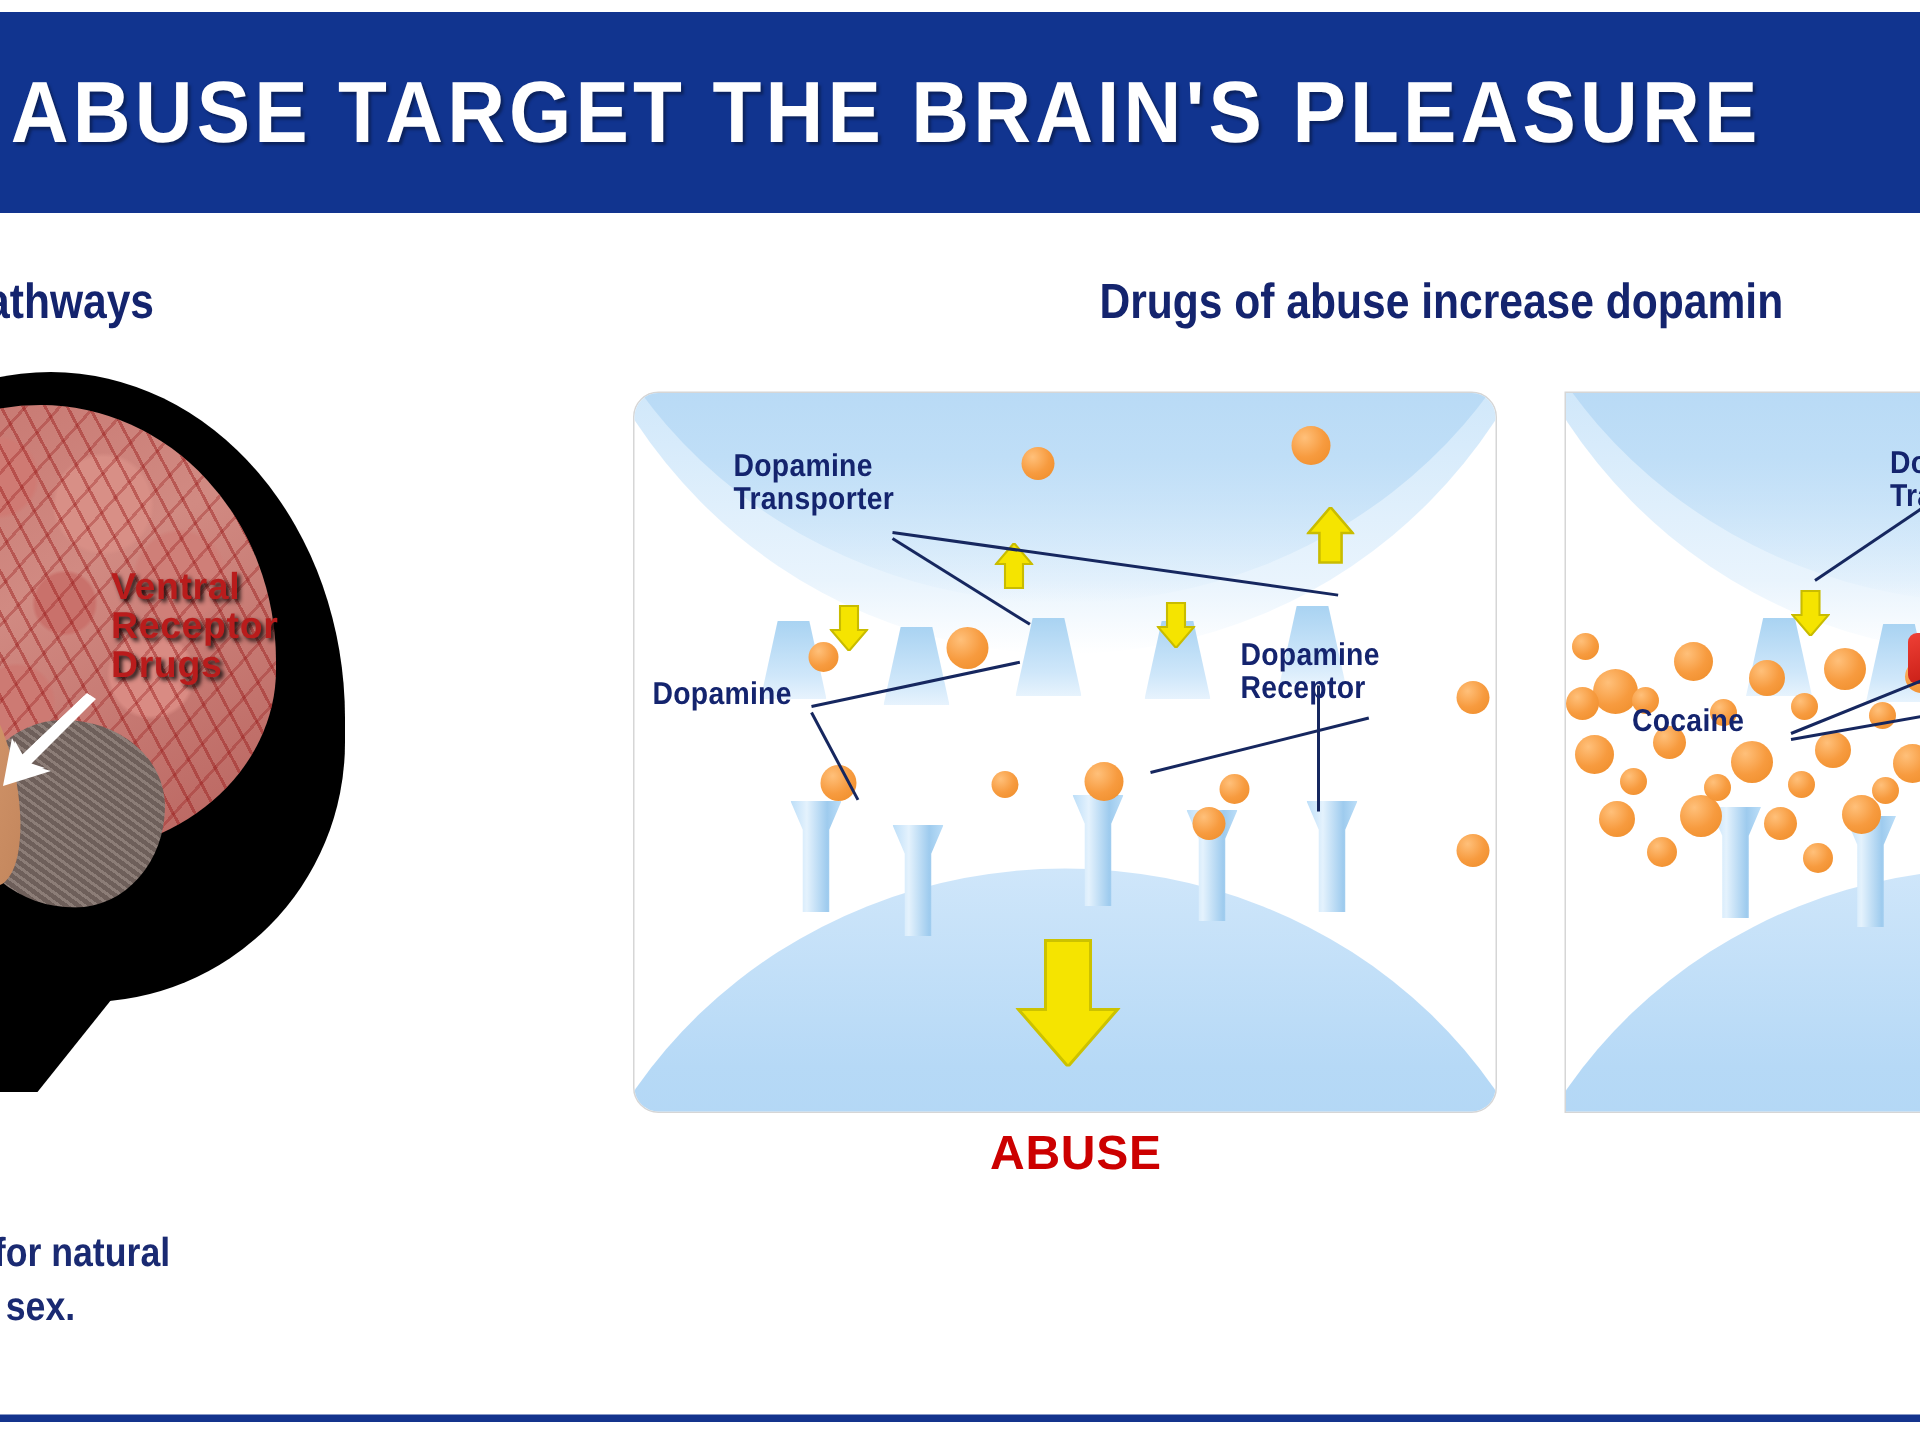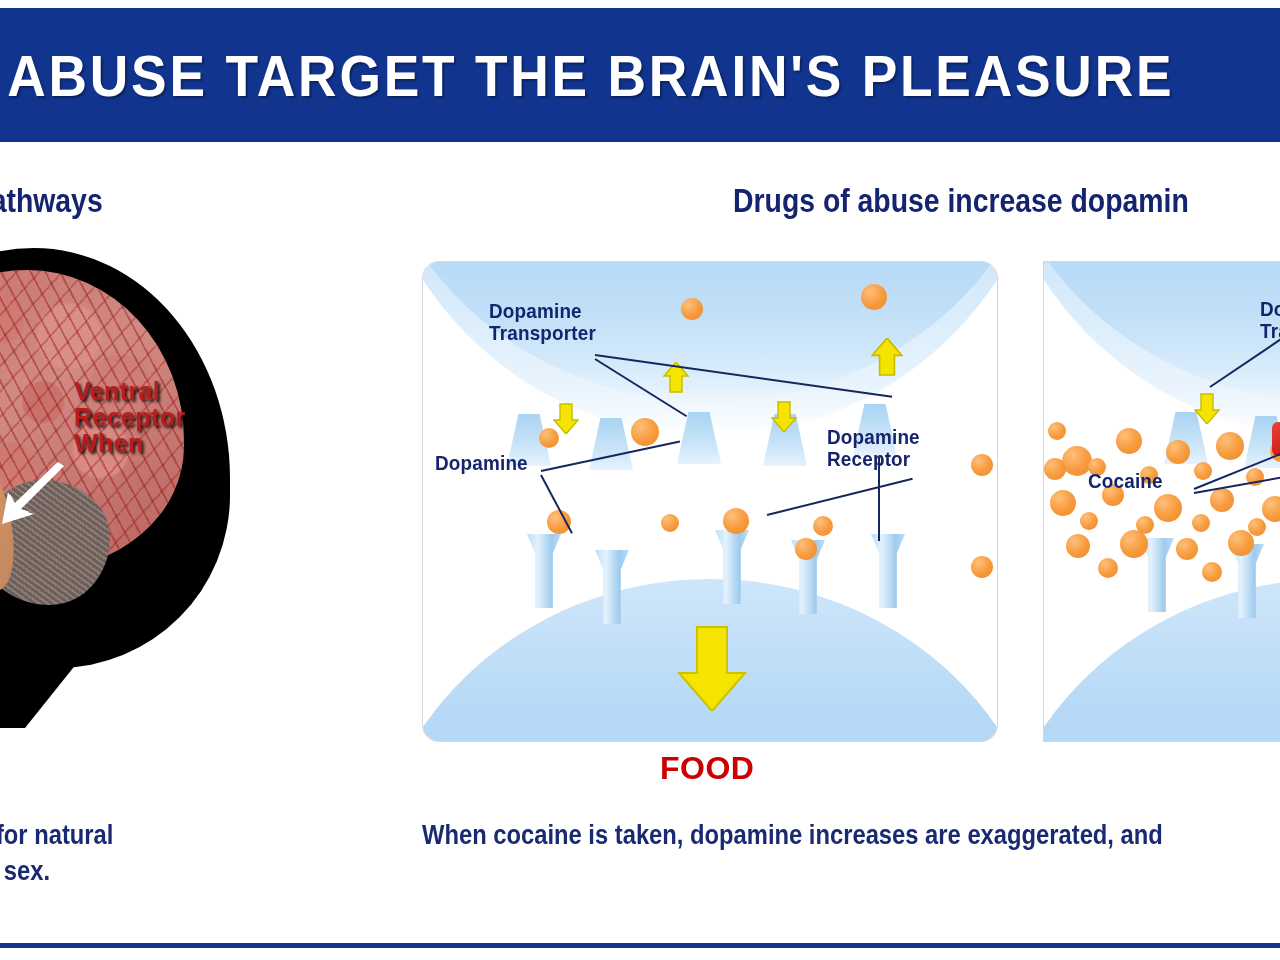--- a/index.html
+++ b/index.html
@@ -286,21 +286,21 @@
 <div class="brain-wrap">
   <div class="head-silhouette"></div>
   <div class="neck"></div>
   <div class="brain-mass"></div>
   <div class="cerebellum"></div>
   <div class="brainstem"></div>
 
   <div class="vta-label">
     <div>Ventral</div>
     <div>Receptor</div>
-    <div>When</div>
+    <div>Drugs</div>
   </div>
 
   <svg class="vta-arrow" viewBox="0 0 78 66">
     <path d="M74 4 L30 48 L44 52 L12 62 L18 30 L24 42 L68 0 Z" fill="#ffffff"></path>
     <path d="M70 6 L28 46 L40 50 L14 58 L20 32 L25 41 L66 2 Z" fill="#ffffff"></path>
   </svg>
 </div>
 
 <div class="panel" id="panel-food">
   <div class="presyn"></div>
@@ -419,23 +419,22 @@
 
   <div class="lbl" style="left:44px; top:208px;">
     <span class="sq">Cocaine</span>
   </div>
   <div class="lbl" style="left:216px; top:36px;">
     <div><span class="sq">Do</span></div>
     <div><span class="sq">Tra</span></div>
   </div>
 </div>
 
-<div class="panel-caption" id="caption-food">FOOD</div>
+<div class="panel-caption" id="caption-food">ABUSE</div>
 
 <div class="bottom-text" id="caption-left">
   <div><span class="sq">ortant for natural</span></div>
   <div><span class="sq">ic, and sex.</span></div>
 </div>
 <div class="bottom-text" id="caption-right">
-  <div><span class="sq">When cocaine is taken, dopamine increases are exaggerated, and</span></div>
 </div>
 
 <div class="footer-rule"></div>
 
 </body></html>

